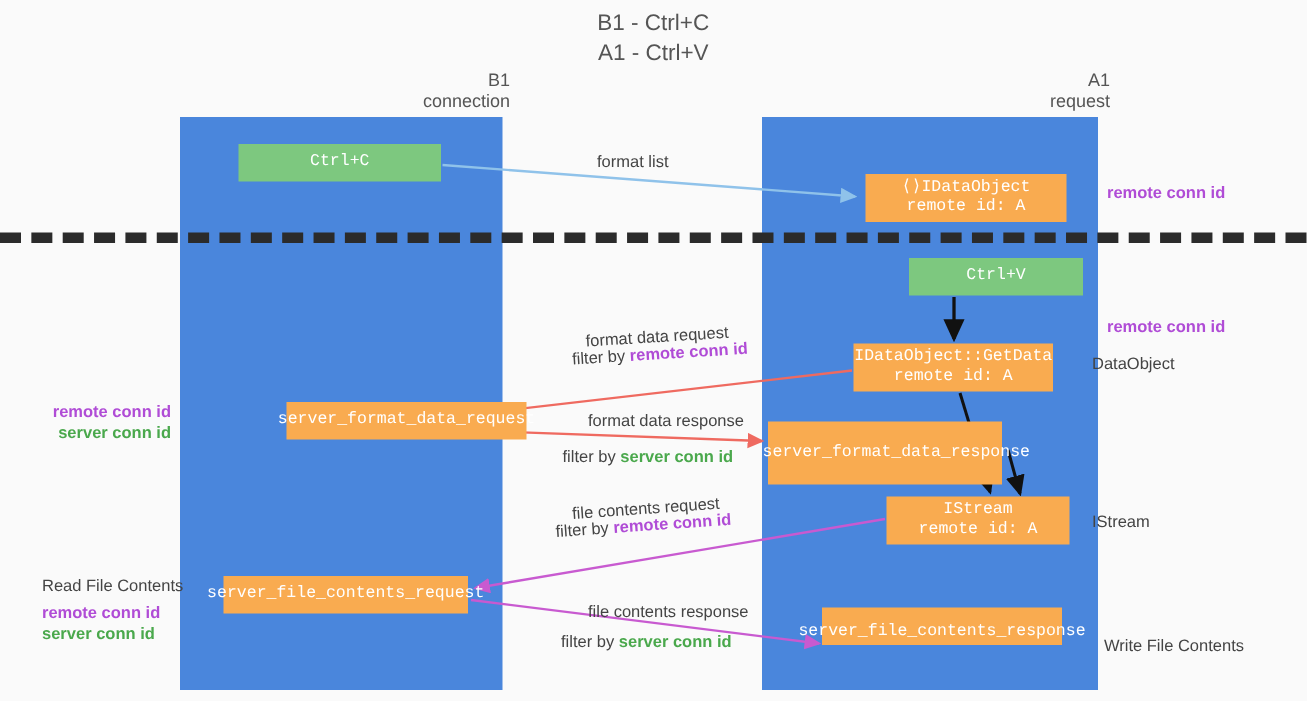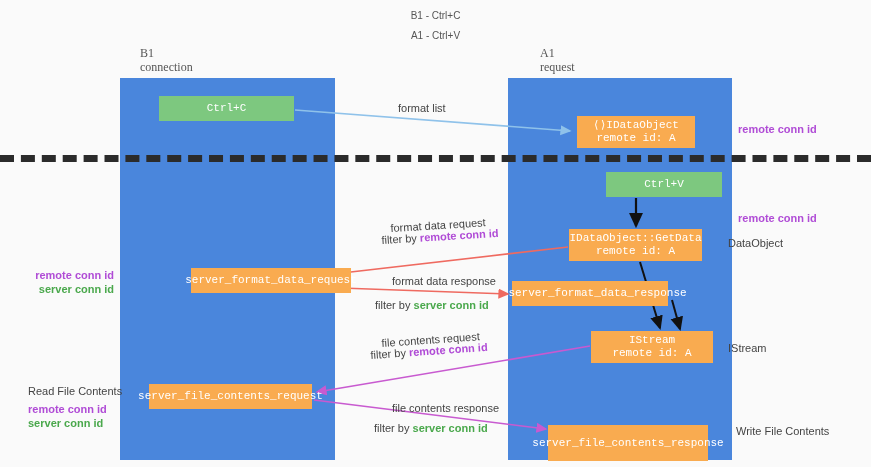--- a/index.html
+++ b/index.html
@@ -7,26 +7,26 @@
     width:871px;height:467px;position:relative;overflow:hidden;
     font-family:"Liberation Sans","DejaVu Sans",sans-serif;
     color:#444;background:#fafafa;
   }
   .canvas{position:absolute;left:0;top:0;width:871px;height:467px;}
   .abs{position:absolute;}
 
   
   .title{
     left:0;top:6px;width:871px;text-align:center;
-    font-size:10px;color:#555;line-height:20px;white-space:pre;
+    font-size:15px;color:#555;line-height:20px;white-space:pre;
   }
 
   
   .lane-head{
-    text-align:left;font-size:12px;color:#555;line-height:14px;white-space:pre;font-family:Liberation Serif, serif;
+    text-align:right;font-size:12px;color:#555;line-height:14px;white-space:pre;
   }
   #lane-head-b1{left:140px;top:46px;width:200px;}
   #lane-head-a1{left:540px;top:46px;width:200px;}
 
   
   .lane{background:#4a86dc;}
   #lane-b1{left:120px;top:78px;width:215px;height:382px;}
   #lane-a1{left:508px;top:78px;width:224px;height:382px;}
 
   
@@ -34,28 +34,28 @@
     box-sizing:border-box;display:flex;flex-direction:column;
     align-items:center;justify-content:center;
     color:#fff;font-size:11px;line-height:13px;text-align:center;
     padding:2px 4px;white-space:nowrap;font-family:Liberation Mono, monospace;
   }
   .node.green{background:#7dc87f;}
   .node.orange{background:#f9ab50;}
   .node .l2{font-size:11px;}
 
   #node-ctrl-c{left:159px;top:96px;width:135px;height:25px;}
-  #node-idataobject{left:577px;top:116px;width:118px;height:32px;}
+  #node-idataobject{left:577px;top:116px;width:134px;height:32px;}
   #node-ctrl-v{left:606px;top:172px;width:116px;height:25px;}
   #node-getdata{left:569px;top:229px;width:133px;height:32px;}
   #node-fmt-req{left:151px;top:268px;width:160px;height:25px;margin-left:40px;}
-  #node-fmt-res{left:512px;top:281px;width:156px;height:25px;padding-left:19px;}
+  #node-fmt-res{left:512px;top:281px;width:156px;height:42px;padding-left:19px;}
   #node-istream{left:591px;top:331px;width:122px;height:32px;}
   #node-file-req{left:149px;top:384px;width:163px;height:25px;}
-  #node-file-res{left:548px;top:425px;width:160px;height:36px;}
+  #node-file-res{left:548px;top:405px;width:160px;height:25px;justify-content:flex-end;}
 
   
   #divider{
     left:0;top:155px;width:871px;height:0;
     border-top:7px dashed #2b2b2b;
   }
 
   
   .ann{font-size:11px;line-height:14px;white-space:nowrap;}
   .ann .purple{color:#b04cd6;font-weight:bold;}

